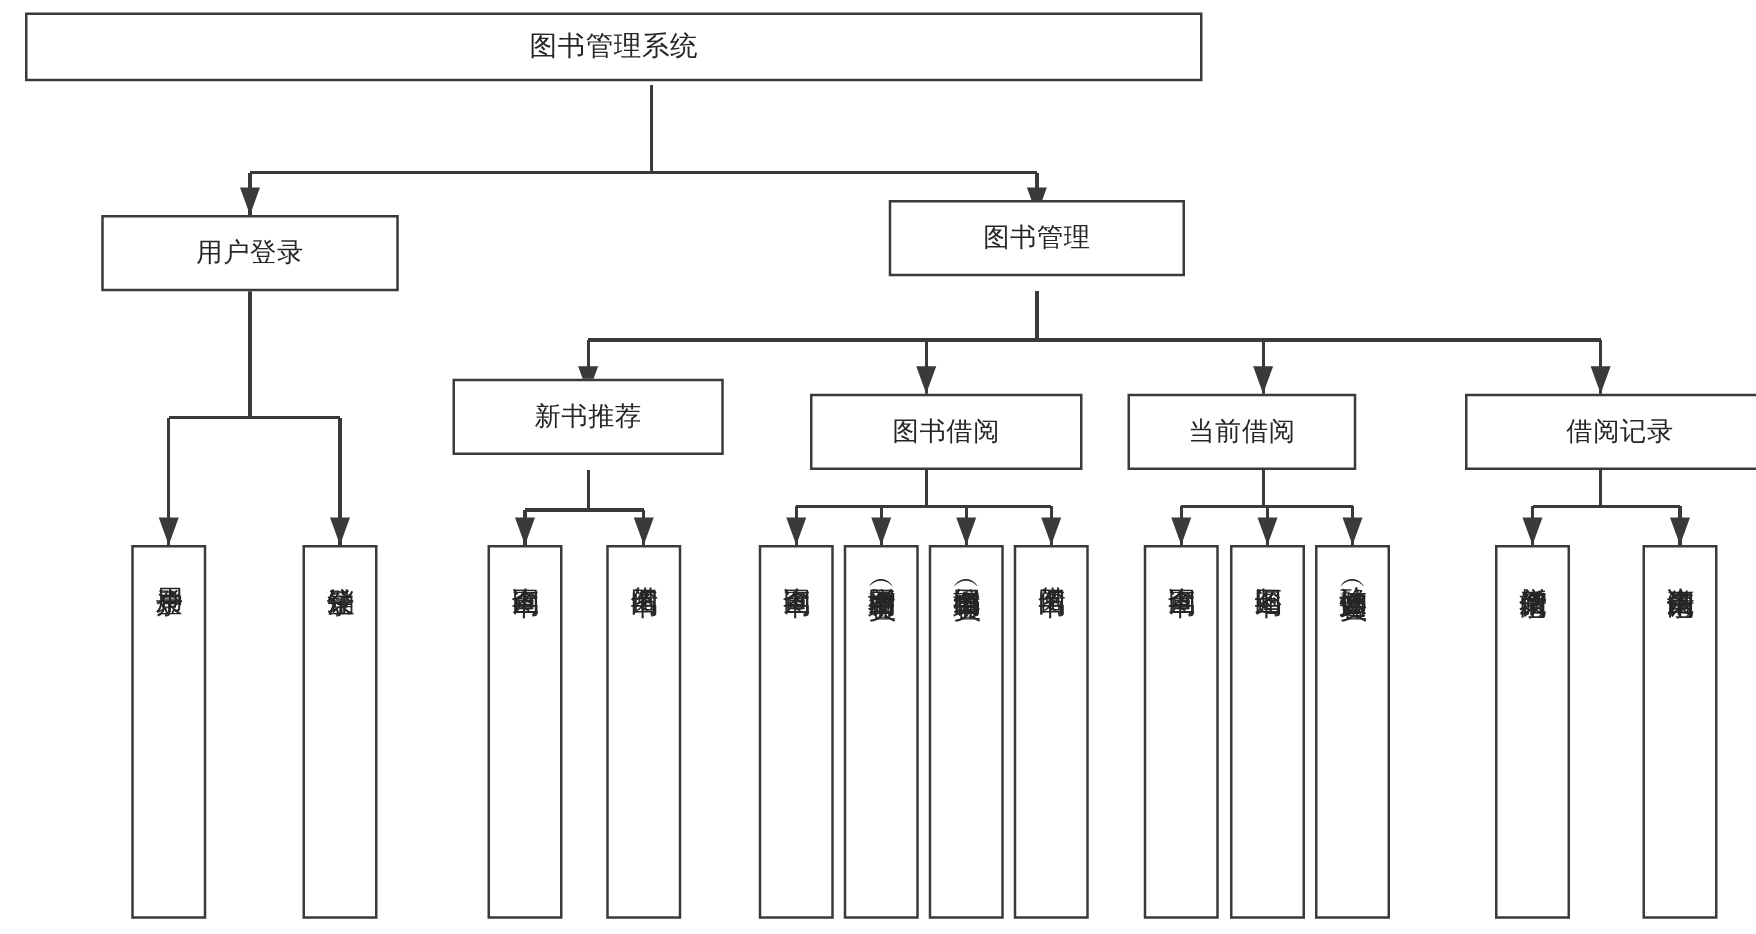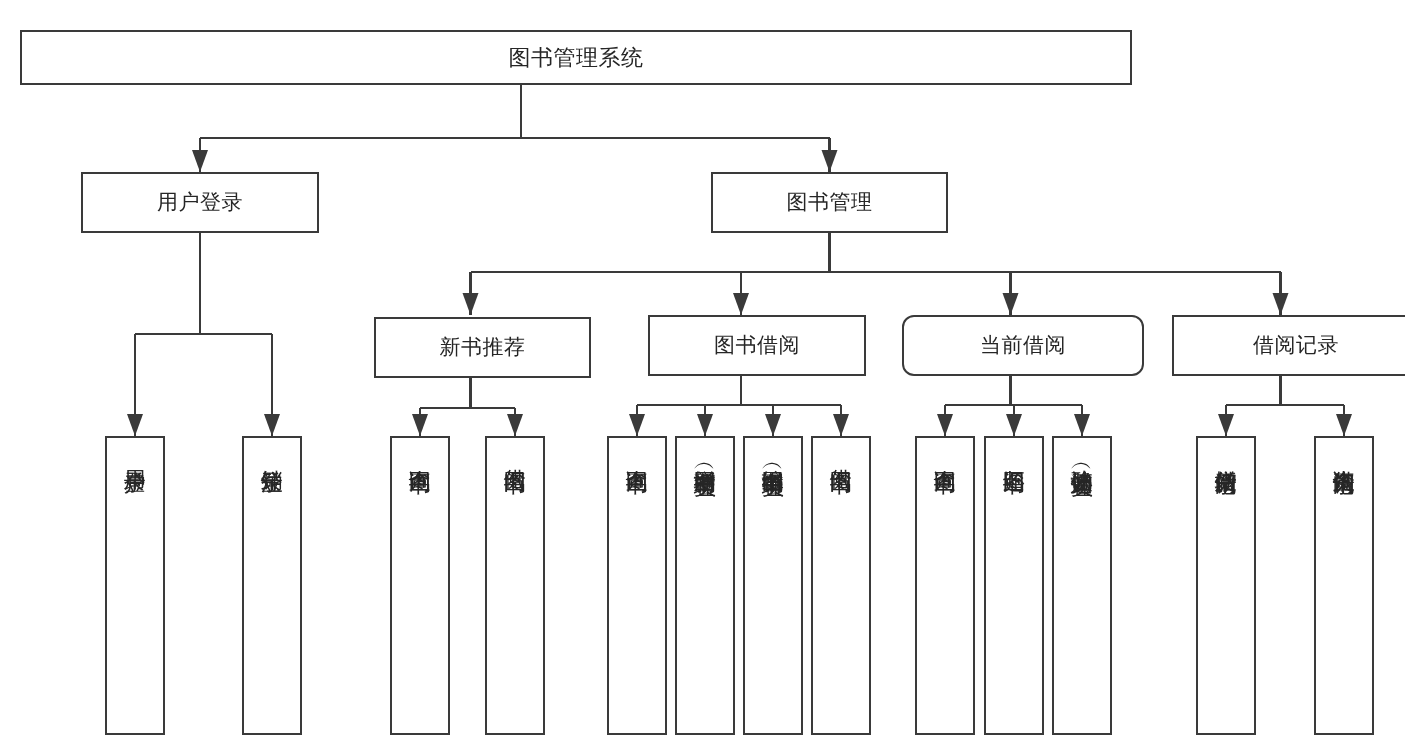--- a/index.html
+++ b/index.html
@@ -128,36 +128,36 @@
       <line x1="1082" y1="405" x2="1082" y2="436" stroke="#3a3a3a" stroke-width="2.6" shape-rendering="crispEdges"></line>
       <path d="M 1074 414 L 1090 414 L 1082 436 Z" fill="#3a3a3a"></path>
       <line x1="1280.5" y1="376" x2="1280.5" y2="405" stroke="#3a3a3a" stroke-width="2.6" shape-rendering="crispEdges"></line>
       <line x1="1226" y1="405" x2="1344" y2="405" stroke="#3a3a3a" stroke-width="2.6" shape-rendering="crispEdges"></line>
       <line x1="1226" y1="405" x2="1226" y2="436" stroke="#3a3a3a" stroke-width="2.6" shape-rendering="crispEdges"></line>
       <path d="M 1218 414 L 1234 414 L 1226 436 Z" fill="#3a3a3a"></path>
       <line x1="1344" y1="405" x2="1344" y2="436" stroke="#3a3a3a" stroke-width="2.6" shape-rendering="crispEdges"></line>
       <path d="M 1336 414 L 1352 414 L 1344 436 Z" fill="#3a3a3a"></path>
     </svg>
   <div id="nodes-layer">
-      <div class="node root horiz" style="left: 20px; top: 30px; width: 1112px; height: 55px;">
+      <div class="node root horiz" style="left: 20px; top: 10px; width: 942px; height: 55px;">
         <span class="node-label">图书管理系统</span>
       </div>
       <div class="node lvl1 horiz" style="left: 81px; top: 172px; width: 238px; height: 61px;">
         <span class="node-label">用户登录</span>
       </div>
-      <div class="node lvl1 horiz" style="left: 711px; top: 172px; width: 237px; height: 61px;">
+      <div class="node lvl1 horiz" style="left: 711px; top: 160px; width: 237px; height: 61px;">
         <span class="node-label">图书管理</span>
       </div>
-      <div class="node lvl2 horiz" style="left: 362px; top: 317px; width: 217px; height: 61px; margin-left: 12px;">
+      <div class="node lvl2 horiz" style="left: 362px; top: 303px; width: 217px; height: 61px;">
         <span class="node-label">新书推荐</span>
       </div>
       <div class="node lvl2 horiz" style="left: 648px; top: 315px; width: 218px; height: 61px;">
         <span class="node-label">图书借阅</span>
       </div>
-      <div class="node lvl2 horiz" style="left: 902px; top: 315px; width: 242px; height: 61px; border-radius: 12px;">
+      <div class="node lvl2 horiz" style="left: 902px; top: 315px; width: 183px; height: 61px;">
         <span class="node-label">当前借阅</span>
       </div>
       <div class="node lvl2 horiz" style="left: 1172px; top: 315px; width: 248px; height: 61px;">
         <span class="node-label">借阅记录</span>
       </div>
       <div class="node leaf vert" style="left: 105px; top: 436px; width: 60px; height: 299px;">
         <span class="node-label">用户登录</span>
       </div>
       <div class="node leaf vert" style="left: 242px; top: 436px; width: 60px; height: 299px;">
         <span class="node-label">注销登录</span>

